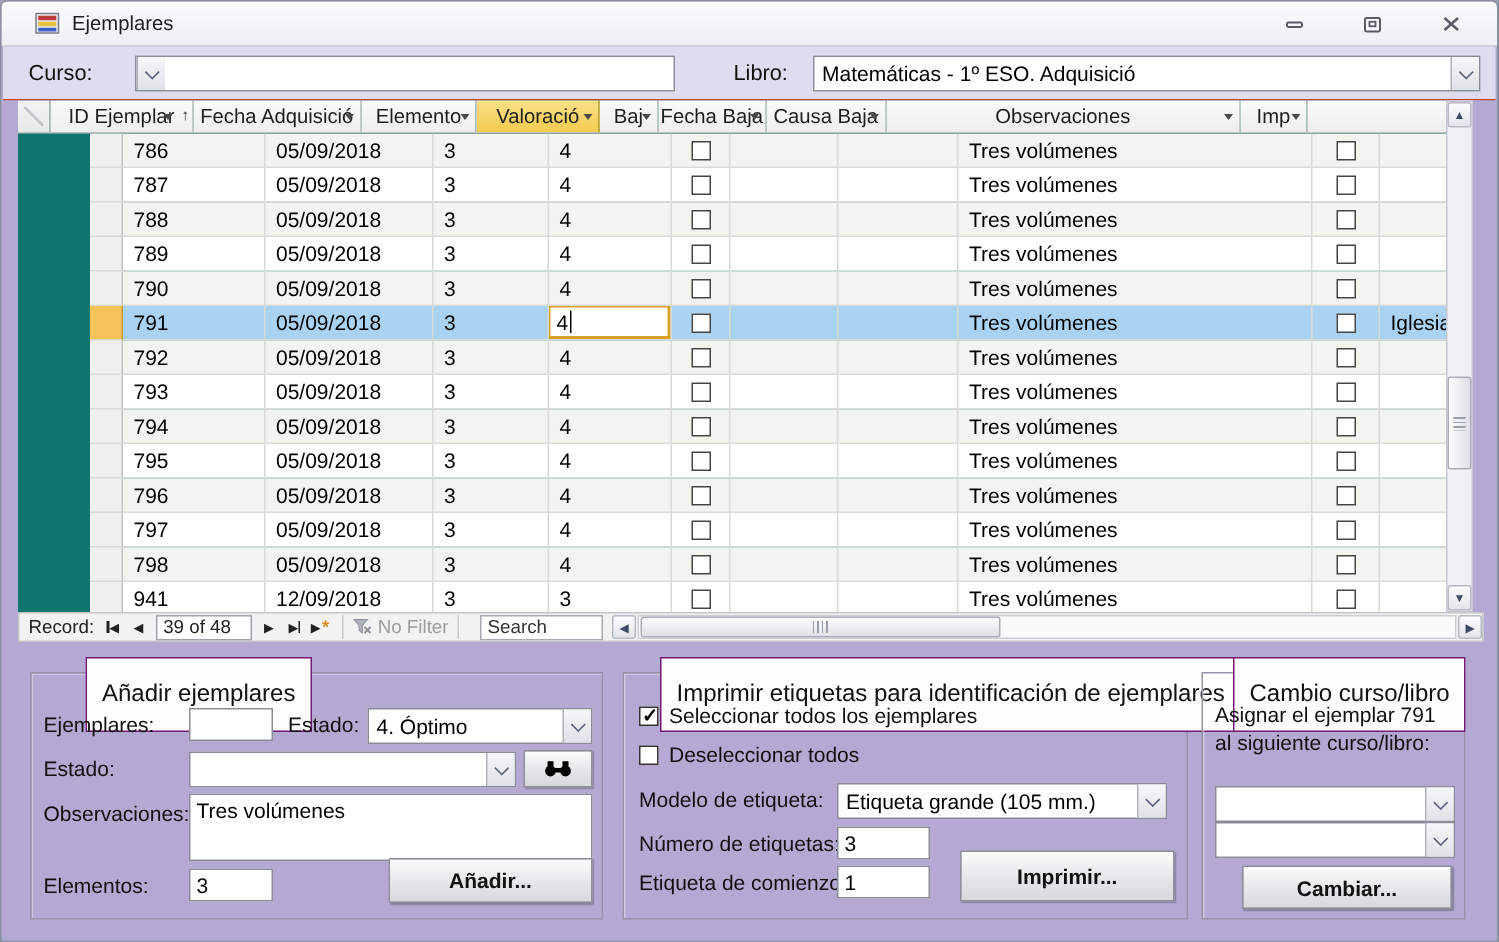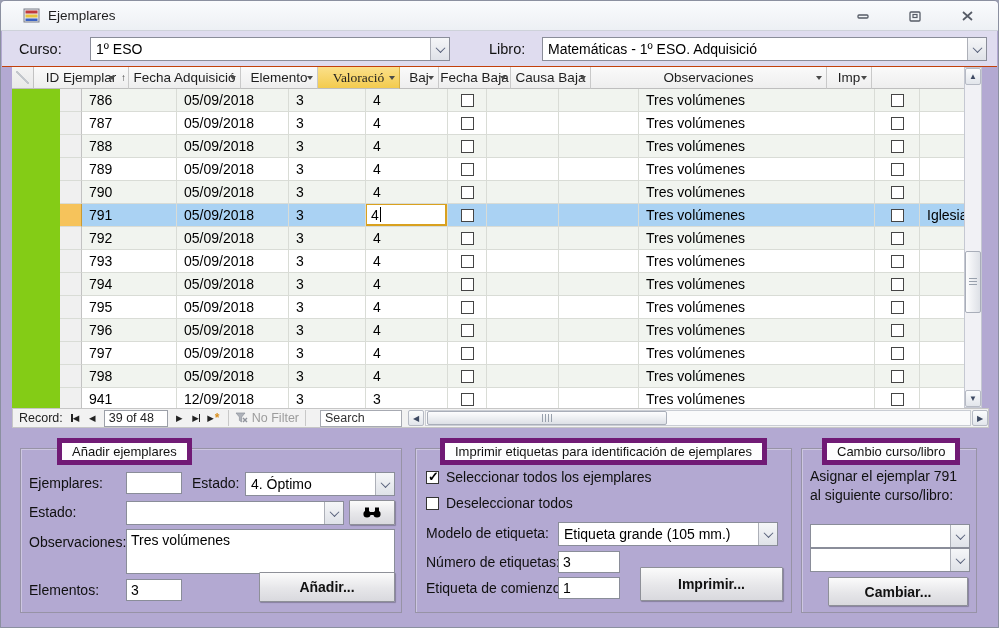--- a/index.html
+++ b/index.html
@@ -26,27 +26,27 @@
   .topbar .lbl{position:absolute;top:10px;font-size:14.5px;color:#111;}
   .combo{position:absolute;height:24px;background:#fff;border:1px solid #8A8D99;display:flex;}
   .combo .val{flex:1;font-size:14px;line-height:22px;padding-left:5px;color:#000;
     white-space:nowrap;overflow:hidden;}
   .combo .dd{width:19px;border-left:1px solid #ADB0B8;background:linear-gradient(#F5F6F8,#DFE2E8);
     display:flex;align-items:center;justify-content:center;}
   .chev{width:7px;height:7px;border-right:1.6px solid #57607A;border-bottom:1.6px solid #57607A;
     transform:rotate(45deg) translate(-1px,-1px);}
   
   .datasheet{position:absolute;left:1px;right:1px;top:66px;height:361px;background:var(--lavender-dark);}
-  .grid{position:absolute;left:10px;top:0;width:952px;background:#84cc16;}
+  .grid{position:absolute;left:10px;top:0;width:952px;background:#0f766e;}
   .grid-header{display:flex;height:22px;}
   .hcell{position:relative;height:22px;background:linear-gradient(#FAFAFA,#EEEEEE);
     border-right:1px solid #C9C9C9;border-bottom:1px solid #BEBEBE;
     font-size:13.5px;color:#1e1e1e;text-align:center;line-height:21px;
     white-space:nowrap;overflow:hidden;}
-  .hcell.hl{background:linear-gradient(#FBE08A,#F3CB4E);border-right:1px solid #D8B042;font-family:Liberation Serif, serif;}
+  .hcell.hl{background:linear-gradient(#FBE08A,#F3CB4E);border-right:1px solid #D8B042;}
   .corner{width:22px;flex:0 0 auto;position:relative;background:linear-gradient(#F3F3F3,#E9E9E9);
     border-right:1px solid #C2C2C2;border-bottom:1px solid #BEBEBE;}
   .corner::after{content:"";position:absolute;inset:4px;
     background:linear-gradient(45deg,transparent 46%,#C3C7CC 46%,#C3C7CC 54%,transparent 54%);}
   .harrow{position:absolute;right:4px;top:9px;width:0;height:0;
     border:3.5px solid transparent;border-top:4.5px solid #4A4A4A;}
   .harrow.shift{right:13px;}
   .sortup{position:absolute;right:2px;top:1px;font-size:10px;color:#333;line-height:20px;}
   .grid-body{height:319px;overflow:hidden;margin-left:48px;}
   .row{display:flex;height:23px;background:#fff;}
@@ -102,22 +102,22 @@
     border-radius:2px;display:flex;align-items:center;justify-content:center;font-size:8px;color:#3E4A63;}
   .htrack{flex:1;height:16px;background:#FAFAFB;border:1px solid #CACDD4;position:relative;margin:0 1px;}
   .hthumb{position:absolute;left:1px;top:0;width:240px;height:14px;border:1px solid #A9AEB9;border-radius:2px;
     background:linear-gradient(#FDFDFE,#DDE0E6);display:flex;align-items:center;justify-content:center;}
   .hthumb::after{content:"";width:10px;height:8px;
     background:repeating-linear-gradient(90deg,#98A0AC 0 1px,transparent 1px 3px);}
   
   .bottom{position:absolute;left:1px;right:1px;top:427px;height:200px;background:var(--lavender-dark);}
   .gbox{position:absolute;top:20px;height:165px;border:1px solid #9793A6;
     box-shadow:inset 1px 1px 0 rgba(255,255,255,.35);}
-  .gtitle{position:absolute;top:-11px;background:#FDFDFE;border:5px solid #701a75;
-    font-size:13px;color:#111;padding:1px 10px;white-space:nowrap;}
+  .gtitle{position:absolute;top:-11px;background:#FDFDFE;border:1px solid #701a75;
+    font-size:16px;color:#111;padding:15px 10px;white-space:nowrap;}
   .flabel{position:absolute;font-size:14px;color:#101010;white-space:nowrap;}
   .tinput{position:absolute;height:22px;border:1px solid #8A8D99;background:#fff;font-size:14px;
     padding-left:4px;color:#000;font-family:"Liberation Sans",sans-serif;}
   .tarea{position:absolute;border:1px solid #8A8D99;background:#fff;font-size:14px;
     padding:2px 4px;color:#000;line-height:17px;}
   .btn{position:absolute;border:1px solid #8E9098;border-radius:1px;
     background:linear-gradient(#FBFBFB,#E6E6E9 55%,#D9D9DE);box-shadow:1px 1px 1px rgba(0,0,0,.25);
     font-size:14px;font-weight:bold;color:#111;display:flex;align-items:center;justify-content:center;}
   .ckrow{position:absolute;display:flex;align-items:center;gap:7px;font-size:14px;color:#101010;}
   .ck{width:13px;height:13px;border:1px solid #333;background:#fff;position:relative;flex:0 0 auto;}
@@ -152,21 +152,20 @@
         <svg width="11" height="10" viewBox="0 0 11 10">
             <path d="M1,1 L10,9 M10,1 L1,9" stroke="#565B66" stroke-width="1.7" fill="none"></path>
           </svg>
       </span>
     </div>
   </div>
 
   <div class="topbar">
     <span class="lbl" style="left:17px">Curso:</span>
     <div class="combo" style="left:88px;top:6px;width:360px">
-      <div class="val">1º ESO</div>
       <div class="dd">
           <span class="chev"></span>
         </div>
     </div>
     <span class="lbl" style="left:487px">Libro:</span>
     <div class="combo" style="left:540px;top:6px;width:445px">
       <div class="val">Matemáticas - 1º ESO. Adquisició</div>
       <div class="dd">
           <span class="chev"></span>
         </div>

